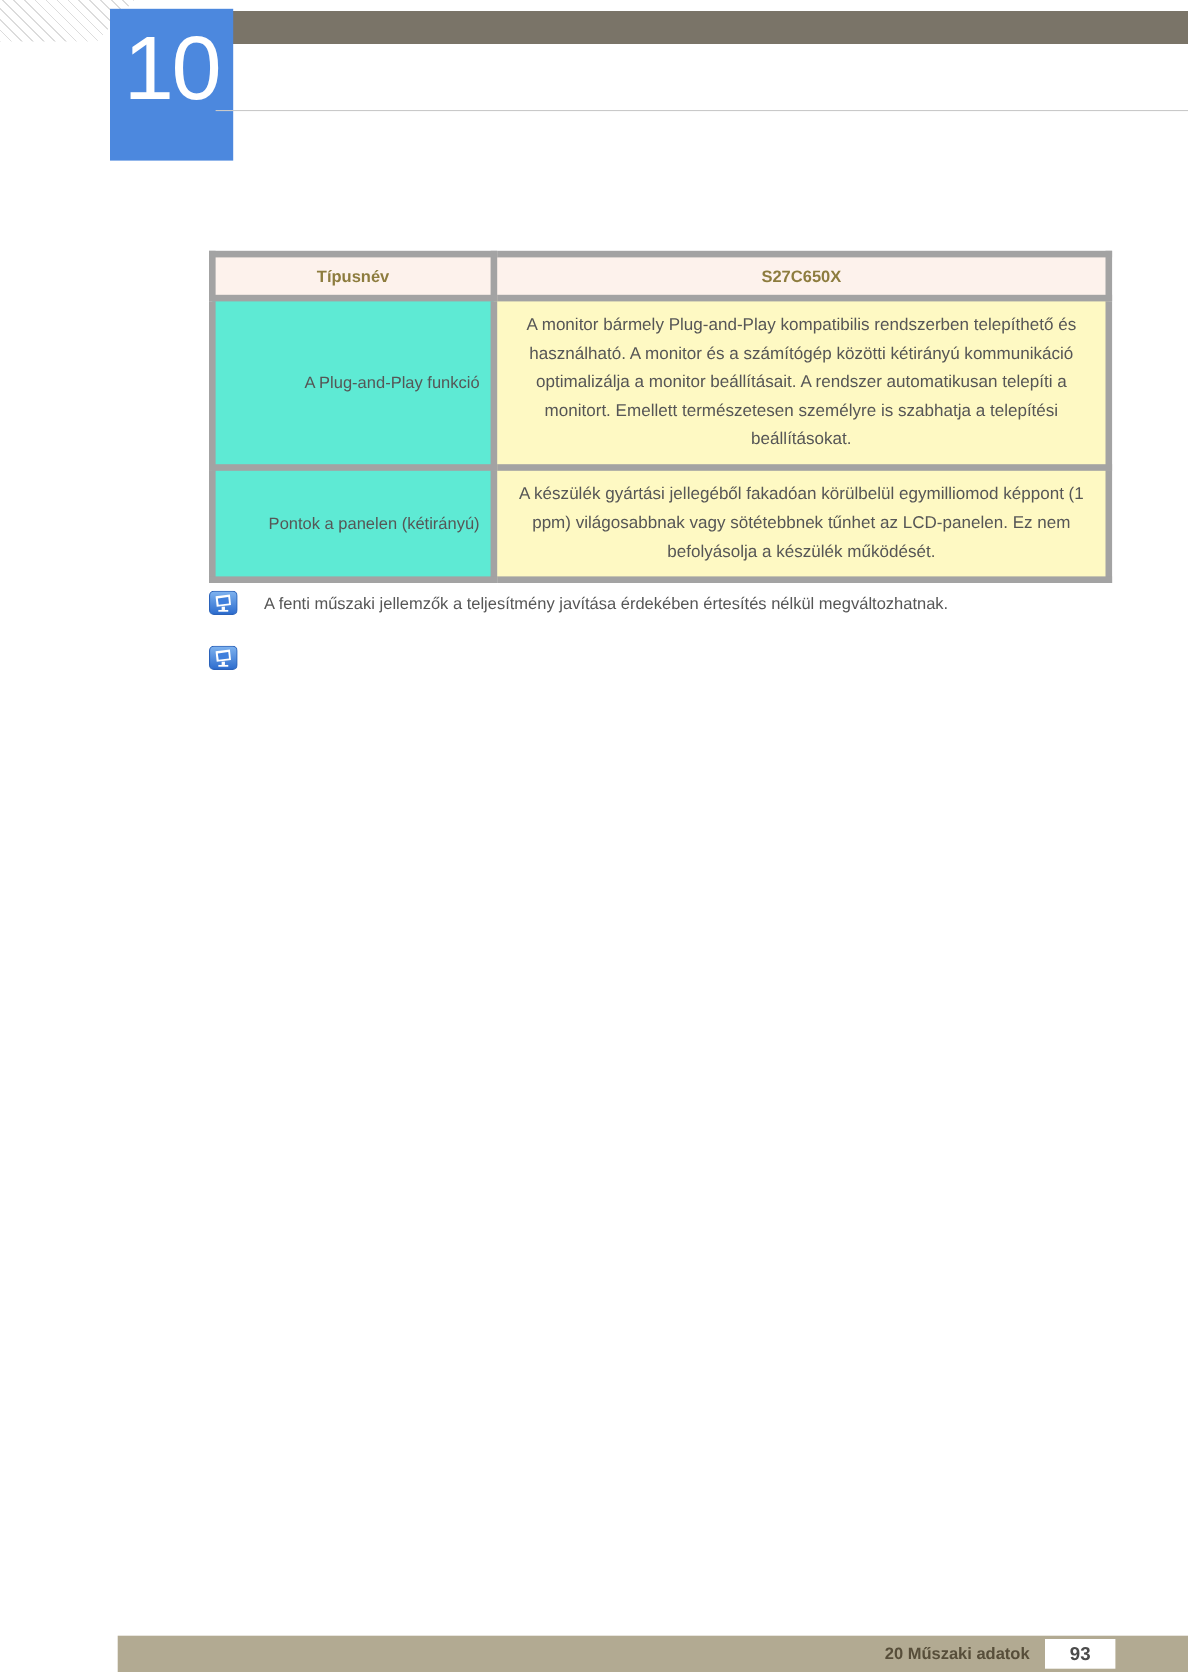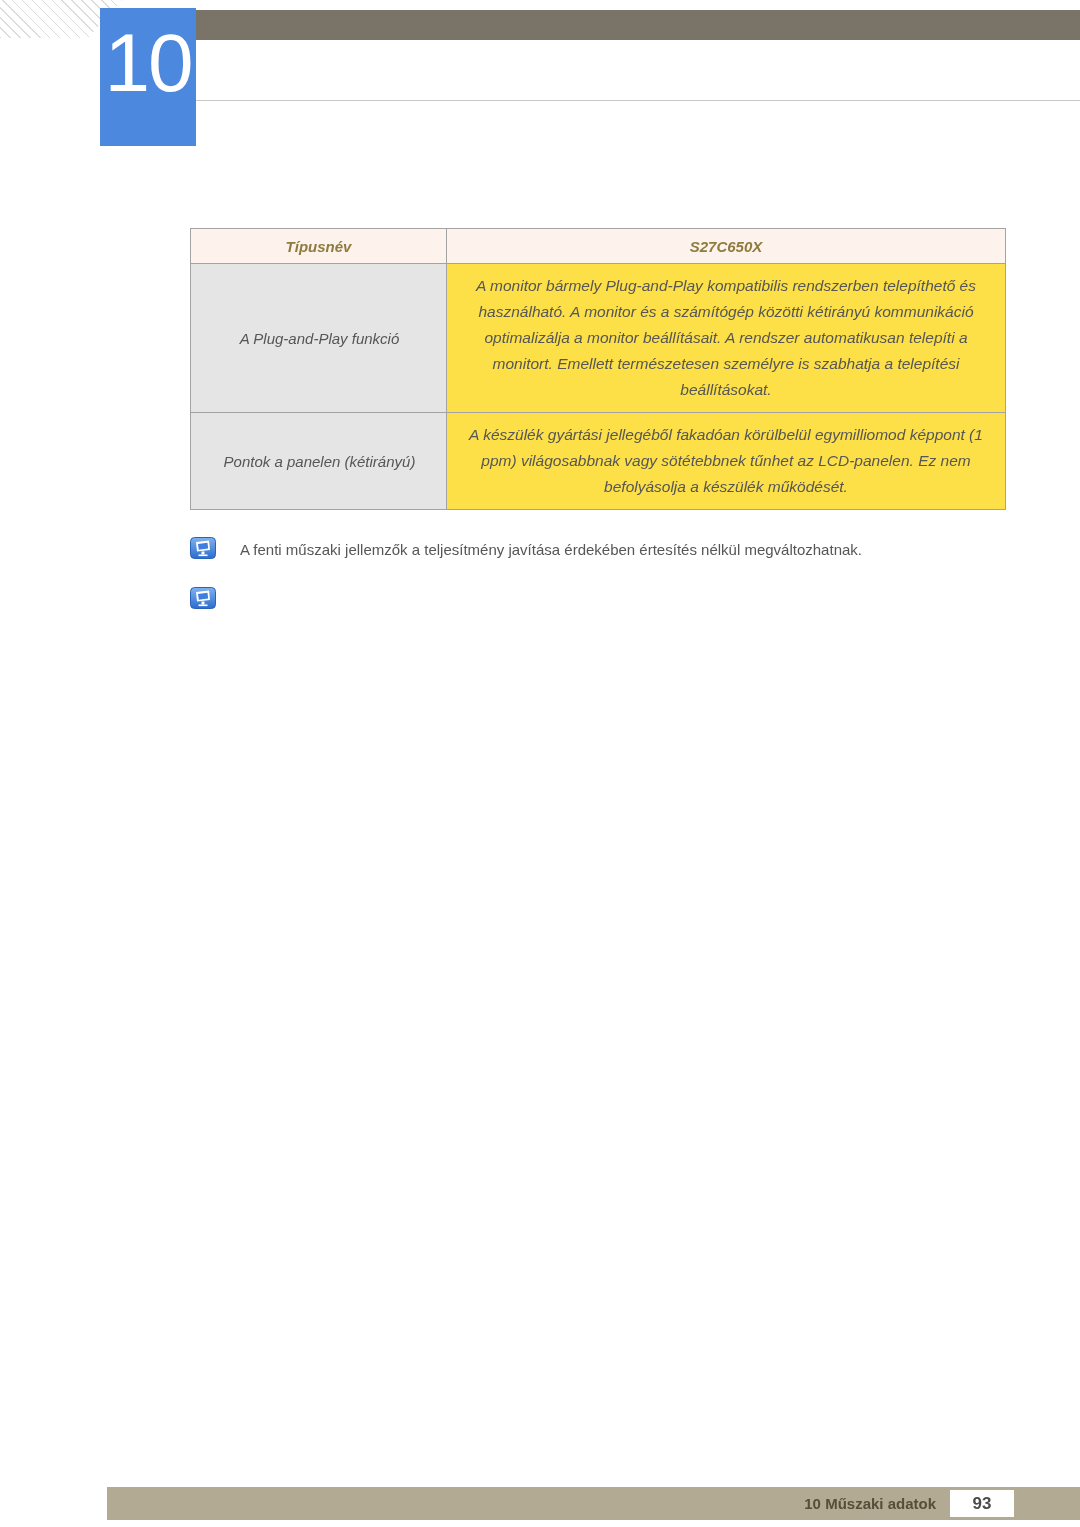--- a/index.html
+++ b/index.html
@@ -35,21 +35,21 @@
     left: 186px; top: 10px;
     right: 0;
     height: 30px;
     background: #7a7468;
   }
 
   
   .chapter-block {
     position: absolute;
     left: 100px; top: 8px;
-    width: 96px; height: 138px;
+    width: 112px; height: 138px;
     background: #4c88de;
     color: #ffffff;
     display: flex;
     align-items: flex-start;
     justify-content: center;
   }
   .chapter-block .num {
     font-size: 82px;
     line-height: 1.0;
     margin-top: 14px;
@@ -78,51 +78,50 @@
     position: absolute;
     left: 190px; top: 228px;
     width: 815px;
   }
   table.spec {
     border-collapse: collapse;
     width: 815px;
     table-layout: fixed;
   }
   table.spec th, table.spec td {
-    border: 1px solid #a3a3a3;
-    font-style: italic;
+    border: 6px solid #a3a3a3;
   }
   table.spec th {
     background: #fdf2ec;
     color: #8d7c3e;
     font-size: 15px;
     font-weight: bold;
     height: 34px;
     text-align: center;
     padding: 0;
   }
   col.c1 { width: 256px; }
   col.c2 { width: 559px; }
   td.label-cell {
     color: #565656;
     font-size: 15px;
-    text-align: center;
+    text-align: right;
     vertical-align: middle;
     padding: 6px 10px 6px 12px;
-    background: #e5e5e5;
+    background: #5eead4;
     margin-top: 15px;
   }
   td.value-cell {
     color: #565656;
     font-size: 15.5px;
     line-height: 26px;
     text-align: center;
     vertical-align: middle;
     padding: 9px 14px;
-    background: #fde047;
+    background: #fef9c3;
   }
 
   
   .notes {
     position: absolute;
     left: 190px; top: 510px;
     width: 820px;
   }
   .note {
     display: flex;
@@ -242,17 +241,17 @@
           <polygon points="8,7 17.5,5.8 18.2,11.6 8.8,12.8" fill="#3f7fdc"></polygon>
           <rect x="11.5" y="14.5" width="3" height="3" fill="#ffffff"></rect>
           <rect x="8.5" y="17.5" width="9" height="1.6" fill="#ffffff"></rect>
         </svg>
       </span>
     </div>
 
   </div>
 
   <div class="footer-bar">
-    <span class="footer-label">10 Műszaki adatok</span>
+    <span class="footer-label">20 Műszaki adatok</span>
     <span class="page-number-box">93</span>
   </div>
 
 </div>
 
 </body></html>

